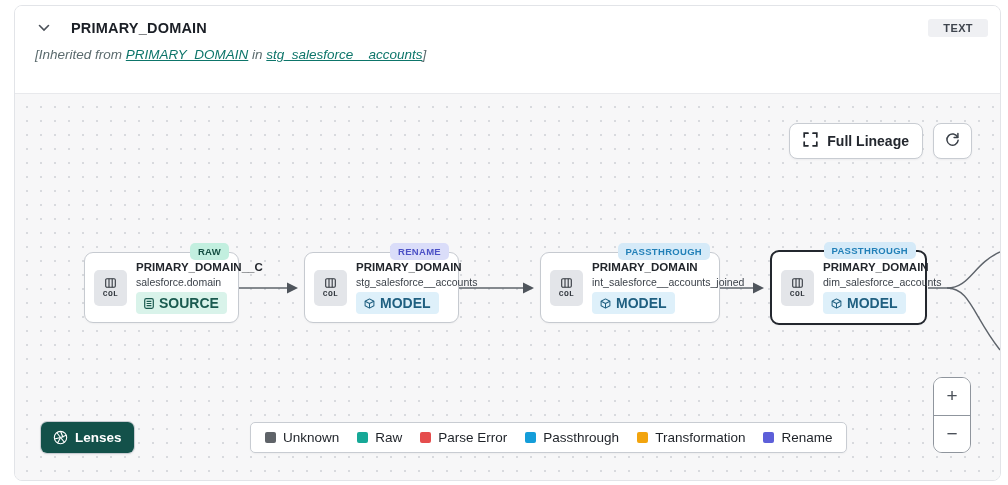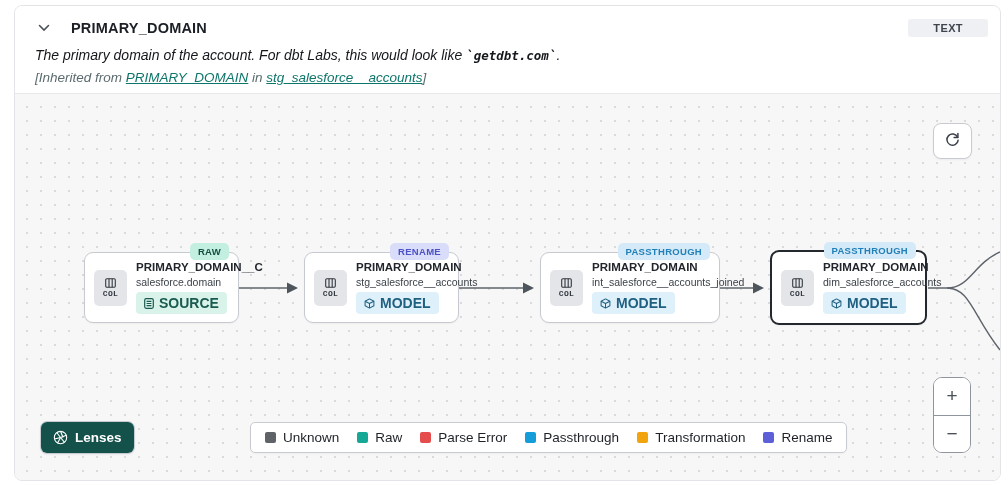--- a/index.html
+++ b/index.html
@@ -4,21 +4,21 @@
 <style>
   * { box-sizing: border-box; margin: 0; padding: 0; }
   html,body { width:1008px; height:485px; background:#fff; font-family:"Liberation Sans",sans-serif; overflow:hidden; }
   .frame { position:absolute; left:14px; top:5px; width:987px; height:476px; border:1px solid #E2E4E8; border-radius:8px; overflow:hidden; background:#fff; }
 
   
   .doc { height:88px; background:#fff; border-bottom:1px solid #E8E9EC; position:relative; }
   .doc-header { display:flex; align-items:center; height:34px; padding:10px 12px 0 18px; }
   .chev-btn { width:22px; height:22px; display:flex; align-items:center; justify-content:center; cursor:pointer; color:#4A5058; }
   .doc-title { font-size:14.5px; font-weight:700; color:#1B1F26; margin-left:16px; letter-spacing:.2px; }
-  .type-badge { margin-left:auto; background:#EFF0F3; color:#3E444D; font-size:11px; font-weight:600; padding:3px 25px; border-radius:3px; letter-spacing:.4px; }
+  .type-badge { margin-left:auto; background:#EFF0F3; color:#3E444D; font-size:11px; font-weight:600; padding:3px 15px; border-radius:3px; letter-spacing:.4px; }
   .doc-desc { font-style:italic; font-size:14px; color:#14171C; padding:7px 20px 0 20px; }
   .doc-desc code { font-family:"DejaVu Sans Mono",monospace; font-weight:700; font-size:12.5px; }
   .doc-inh { font-style:italic; font-size:13.5px; color:#5B6B6E; padding:7px 20px 0 20px; }
   .doc-inh a { color:#0D756A; text-decoration:underline; cursor:pointer; }
 
   
   .canvas { position:relative; width:985px; height:387px; background:#F7F7F8;
     background-image:radial-gradient(circle,#D8DADE 1.1px,transparent 1.1px);
     background-size:14px 14px; background-position:5px 6px; }
   svg.edges { position:absolute; left:0; top:0; pointer-events:none; }
@@ -65,40 +65,50 @@
   <div class="doc">
     <div class="doc-header">
       <div class="chev-btn">
         <svg width="12" height="8" viewBox="0 0 12 8">
             <path d="M1.5 1.5 L6 6 L10.5 1.5" fill="none" stroke="currentColor" stroke-width="1.6" stroke-linecap="round"></path>
           </svg>
       </div>
       <div class="doc-title">PRIMARY_DOMAIN</div>
       <div class="type-badge">TEXT</div>
     </div>
-    <div class="doc-desc"><span>The primary domain of the account. For dbt Labs, this would look like </span><code>`getdbt.com`</code><span>.</span></div>
     <div class="doc-inh"><span>[Inherited from </span><a>PRIMARY_DOMAIN</a><span> in </span><a>stg_salesforce__accounts</a><span>]</span></div>
   </div>
 
   <div class="canvas">
 
     <svg class="edges" width="985" height="387">
       <defs>
         <marker id="arw" markerWidth="8" markerHeight="8" refX="6.5" refY="4" orient="auto">
           <path d="M0,0 L8,4 L0,8 Z" fill="#4F555C"></path>
         </marker>
       </defs>
       <line x1="224" y1="194" x2="281" y2="194" stroke="#5E646B" stroke-width="1.4" marker-end="url(#arw)"></line>
       <line x1="444" y1="194" x2="517" y2="194" stroke="#5E646B" stroke-width="1.4" marker-end="url(#arw)"></line>
       <line x1="705" y1="194" x2="747" y2="194" stroke="#5E646B" stroke-width="1.4" marker-end="url(#arw)"></line>
       <path d="M913,194 L932,194" stroke="#5E646B" stroke-width="1.4" fill="none"></path>
       <path d="M932,194 C955,194 958,170 985,158" stroke="#5E646B" stroke-width="1.4" fill="none"></path>
       <path d="M932,194 C955,194 958,222 985,256" stroke="#5E646B" stroke-width="1.4" fill="none"></path>
     </svg>
 
+    <div class="btn full-lineage">
+      <span>
+        <svg width="15" height="15" viewBox="0 0 15 15" fill="none" stroke="#23272E" stroke-width="1.7" stroke-linecap="round">
+          <path d="M1.2 5 V1.2 H5"></path>
+            <path d="M10 1.2 H13.8 V5"></path>
+            <path d="M13.8 10 V13.8 H10"></path>
+            <path d="M5 13.8 H1.2 V10"></path>
+        </svg>
+      </span>
+      <span>Full Lineage</span>
+    </div>
     <div class="btn refresh">
       <span>
         <svg width="17" height="17" viewBox="0 0 17 17" fill="none">
           <path d="M13.6 6.2 A5.6 5.6 0 1 0 14.1 9.3" stroke="#3C424A" stroke-width="1.5" stroke-linecap="round"></path>
           <path d="M13.9 2.6 V6.4 H10.1" fill="none" stroke="#3C424A" stroke-width="1.5" stroke-linecap="round" stroke-linejoin="round"></path>
         </svg>
       </span>
     </div>
 
     <div class="node" style="left:69px; top:158px; width:155px;">

